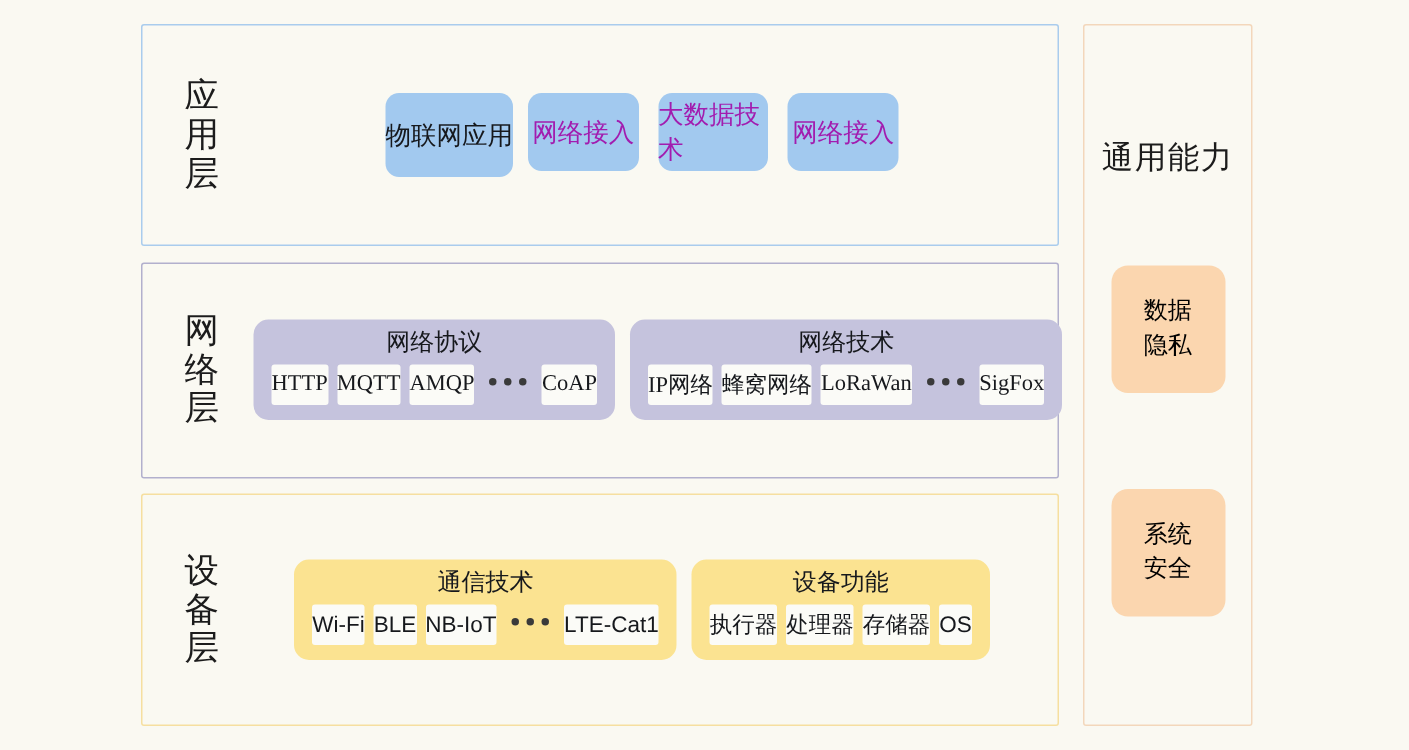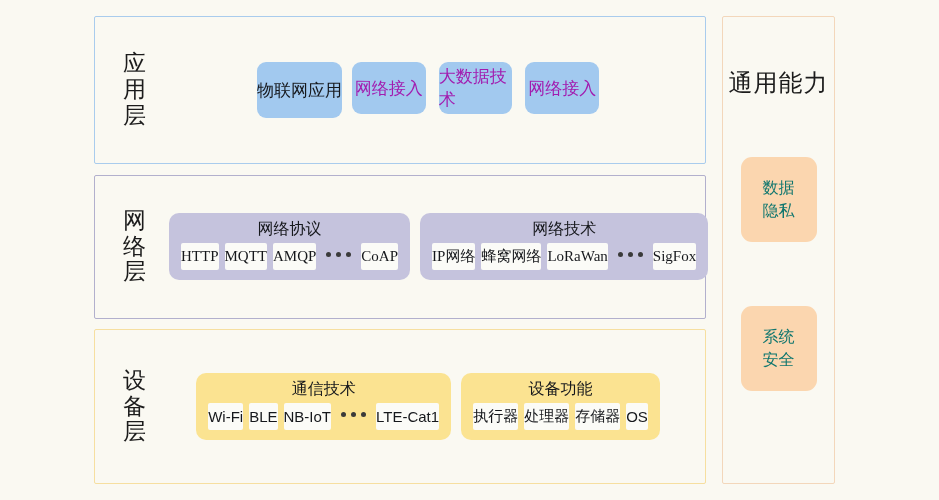--- a/index.html
+++ b/index.html
@@ -150,37 +150,37 @@
     height: 468px;
     box-sizing: border-box;
     border: 1.5px solid #f3d7bb;
     border-radius: 2px;
     background: #faf9f2;
     display: flex;
     flex-direction: column;
     align-items: center;
   }
   .capability-title {
-    font-size: 24px;
+    font-size: 21px;
     letter-spacing: 1px;
     color: #1c1c1c;
-    margin-top: 50px;
+    margin-top: 74px;
   }
   .capability-chip {
     width: 76px;
     height: 85px;
     background: #fbd6af;
     border-radius: 11px;
     display: flex;
     flex-direction: column;
     align-items: center;
     justify-content: center;
     font-size: 16px;
     line-height: 1.38;
-    color: #0f766e;
+    color: #000000;
     white-space: pre-line;
     text-align: left;
   }
   .cap-gap-1 { height: 58px; }
   .cap-gap-2 { height: 64px; }
 </style>
 </head>
 <body>
 
 <div class="canvas">

